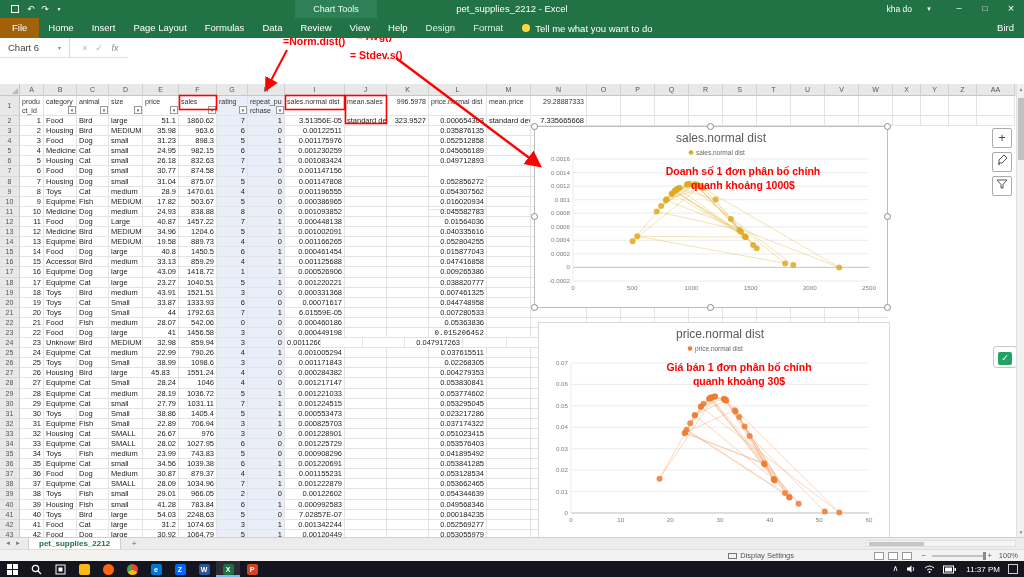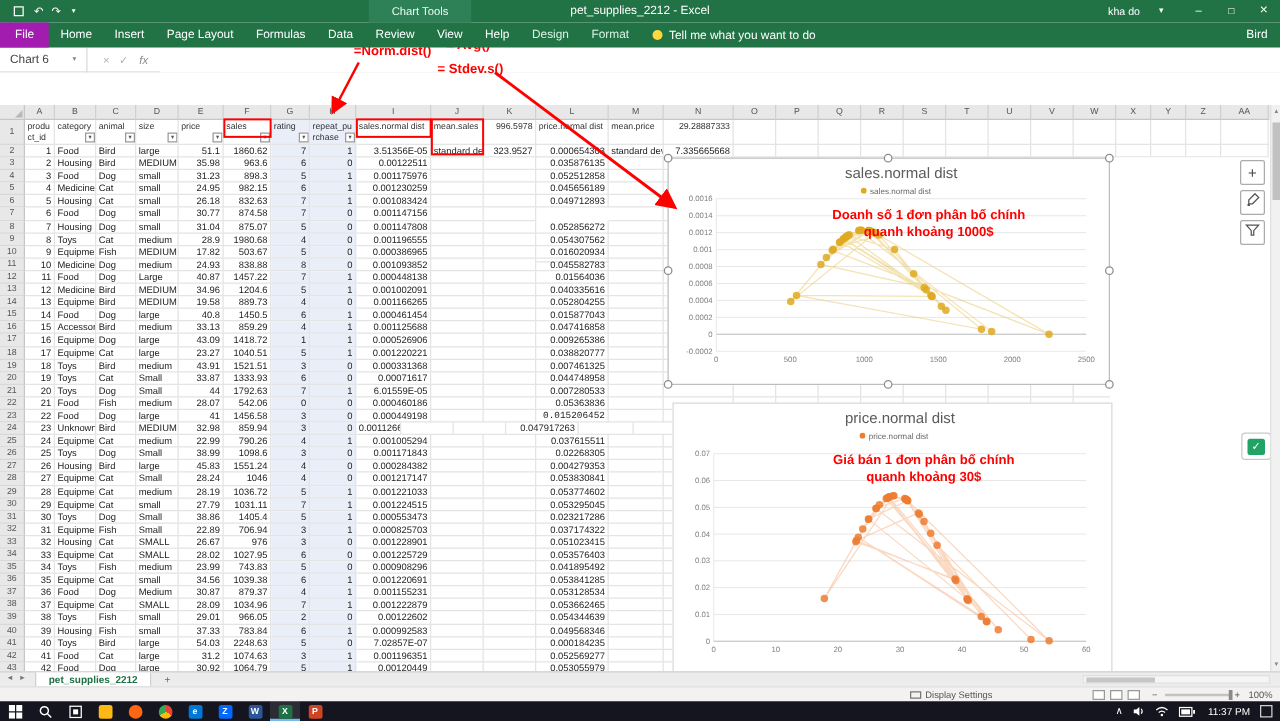--- a/index.html
+++ b/index.html
@@ -17,21 +17,21 @@
 #win-title{position:absolute;left:50%;transform:translateX(-50%);top:0;height:18px;line-height:18px;font-size:9.5px;color:#fff;white-space:nowrap;}
 #user-name{position:absolute;right:112px;top:0;height:18px;line-height:18px;font-size:8.5px;color:#fff;}
 #ribbon-opts{position:absolute;right:86px;top:0;width:18px;text-align:center;line-height:18px;font-size:7px;}
 .winbtn{position:absolute;top:0;width:26px;height:18px;line-height:17px;text-align:center;font-size:9px;color:#fff;}
 #btn-min{right:52px;}#btn-max{right:26px;font-size:8px;}#btn-close{right:0;font-size:11px;}
 
 
 #tabrow{position:absolute;left:0;top:18px;width:1024px;height:20px;background:#217346;z-index:40;display:flex;align-items:center;}
 #ribbon-tabs{display:flex;height:20px;}
 .tab{padding:0 9px;font-size:9.5px;line-height:20px;color:#fff;white-space:nowrap;}
-.tab.file{background:#a21caf;padding:0 12px;}
+.tab.file{background:#a16207;padding:0 12px;}
 .tab.ctx{color:#d9f3e5;}
 #tellme{display:flex;align-items:center;font-size:9.5px;color:#fff;padding-left:10px;white-space:nowrap;}
 #bulb{width:8px;height:8px;border-radius:50%;background:#ffd83d;margin-right:5px;}
 #share{position:absolute;right:10px;top:0;height:20px;line-height:20px;font-size:9.5px;color:#fff;}
 
 
 #formulabar{position:absolute;left:0;top:38px;width:1024px;height:20px;background:#fff;border-bottom:1px solid #e0e0e0;z-index:5;}
 #namebox{position:absolute;left:0;top:0;width:70px;height:20px;border-right:1px solid #d9d9d9;font-size:9.5px;line-height:20px;padding-left:8px;color:#444;}
 #nb-arrow{position:absolute;left:58px;top:0;font-size:6px;color:#888;line-height:20px;}
 .fbtn{position:absolute;top:0;height:20px;line-height:20px;font-size:9px;color:#b0b0b0;text-align:center;width:14px;}
@@ -433,21 +433,21 @@
           <div class="cell" style="width: 28px;"></div>
           <div class="cell" style="width: 38px;"></div>
         </div>
         <div class="grow" style="height: 10.1px;">
           <div class="rn" style="line-height: 10.1px;">9</div>
           <div class="cell num" style="width: 24px;">8</div>
           <div class="cell" style="width: 33px;">Toys</div>
           <div class="cell" style="width: 32px;">Cat</div>
           <div class="cell" style="width: 34px;">medium</div>
           <div class="cell num" style="width: 36px;">28.9</div>
-          <div class="cell num" style="width: 38px;">1980.68</div>
+          <div class="cell num" style="width: 38px;">1470.61</div>
           <div class="cell hl num" style="width: 31px;">4</div>
           <div class="cell hl num" style="width: 37px;">0</div>
           <div class="cell num" style="width: 60px;">0.001196555</div>
           <div class="cell" style="width: 42px;"></div>
           <div class="cell num" style="width: 42px;"></div>
           <div class="cell num" style="width: 58px;">0.054307562</div>
           <div class="cell" style="width: 44px;"></div>
           <div class="cell num" style="width: 56px;"></div>
           <div class="cell" style="width: 34px;"></div>
           <div class="cell" style="width: 34px;"></div>
@@ -972,21 +972,21 @@
           <div class="cell" style="width: 28px;"></div>
           <div class="cell" style="width: 28px;"></div>
           <div class="cell" style="width: 38px;"></div>
         </div>
         <div class="grow" style="height: 10.1px;">
           <div class="rn" style="line-height: 10.1px;">27</div>
           <div class="cell num" style="width: 24px;">26</div>
           <div class="cell" style="width: 33px;">Housing</div>
           <div class="cell" style="width: 32px;">Bird</div>
           <div class="cell" style="width: 34px;">large</div>
-          <div class="cell num" style="width: 36px;">45.83</div>
+          <div class="cell num" style="width: 36px; text-align: center;">45.83</div>
           <div class="cell num" style="width: 38px;">1551.24</div>
           <div class="cell hl num" style="width: 31px;">4</div>
           <div class="cell hl num" style="width: 37px;">0</div>
           <div class="cell num" style="width: 60px;">0.000284382</div>
           <div class="cell" style="width: 42px;"></div>
           <div class="cell num" style="width: 42px;"></div>
           <div class="cell num" style="width: 58px;">0.004279353</div>
           <div class="cell" style="width: 44px;"></div>
           <div class="cell num" style="width: 56px;"></div>
           <div class="cell" style="width: 34px;"></div>
@@ -1362,21 +1362,21 @@
           <div class="cell" style="width: 28px;"></div>
           <div class="cell" style="width: 28px;"></div>
           <div class="cell" style="width: 38px;"></div>
         </div>
         <div class="grow" style="height: 10.1px;">
           <div class="rn" style="line-height: 10.1px;">40</div>
           <div class="cell num" style="width: 24px;">39</div>
           <div class="cell" style="width: 33px;">Housing</div>
           <div class="cell" style="width: 32px;">Fish</div>
           <div class="cell" style="width: 34px;">small</div>
-          <div class="cell num" style="width: 36px;">37.33</div>
+          <div class="cell num" style="width: 36px;">41.28</div>
           <div class="cell num" style="width: 38px;">783.84</div>
           <div class="cell hl num" style="width: 31px;">6</div>
           <div class="cell hl num" style="width: 37px;">1</div>
           <div class="cell num" style="width: 60px;">0.000992583</div>
           <div class="cell" style="width: 42px;"></div>
           <div class="cell num" style="width: 42px;"></div>
           <div class="cell num" style="width: 58px;">0.049568346</div>
           <div class="cell" style="width: 44px;"></div>
           <div class="cell num" style="width: 56px;"></div>
           <div class="cell" style="width: 34px;"></div>
@@ -1426,21 +1426,21 @@
         <div class="grow" style="height: 10.1px;">
           <div class="rn" style="line-height: 10.1px;">42</div>
           <div class="cell num" style="width: 24px;">41</div>
           <div class="cell" style="width: 33px;">Food</div>
           <div class="cell" style="width: 32px;">Cat</div>
           <div class="cell" style="width: 34px;">large</div>
           <div class="cell num" style="width: 36px;">31.2</div>
           <div class="cell num" style="width: 38px;">1074.63</div>
           <div class="cell hl num" style="width: 31px;">3</div>
           <div class="cell hl num" style="width: 37px;">1</div>
-          <div class="cell num" style="width: 60px;">0.001196351</div>
+          <div class="cell num" style="width: 60px;">0.001342244</div>
           <div class="cell" style="width: 42px;"></div>
           <div class="cell num" style="width: 42px;"></div>
           <div class="cell num" style="width: 58px;">0.052569277</div>
           <div class="cell" style="width: 44px;"></div>
           <div class="cell num" style="width: 56px;"></div>
           <div class="cell" style="width: 34px;"></div>
           <div class="cell" style="width: 34px;"></div>
           <div class="cell" style="width: 34px;"></div>
           <div class="cell" style="width: 34px;"></div>
           <div class="cell" style="width: 34px;"></div>

